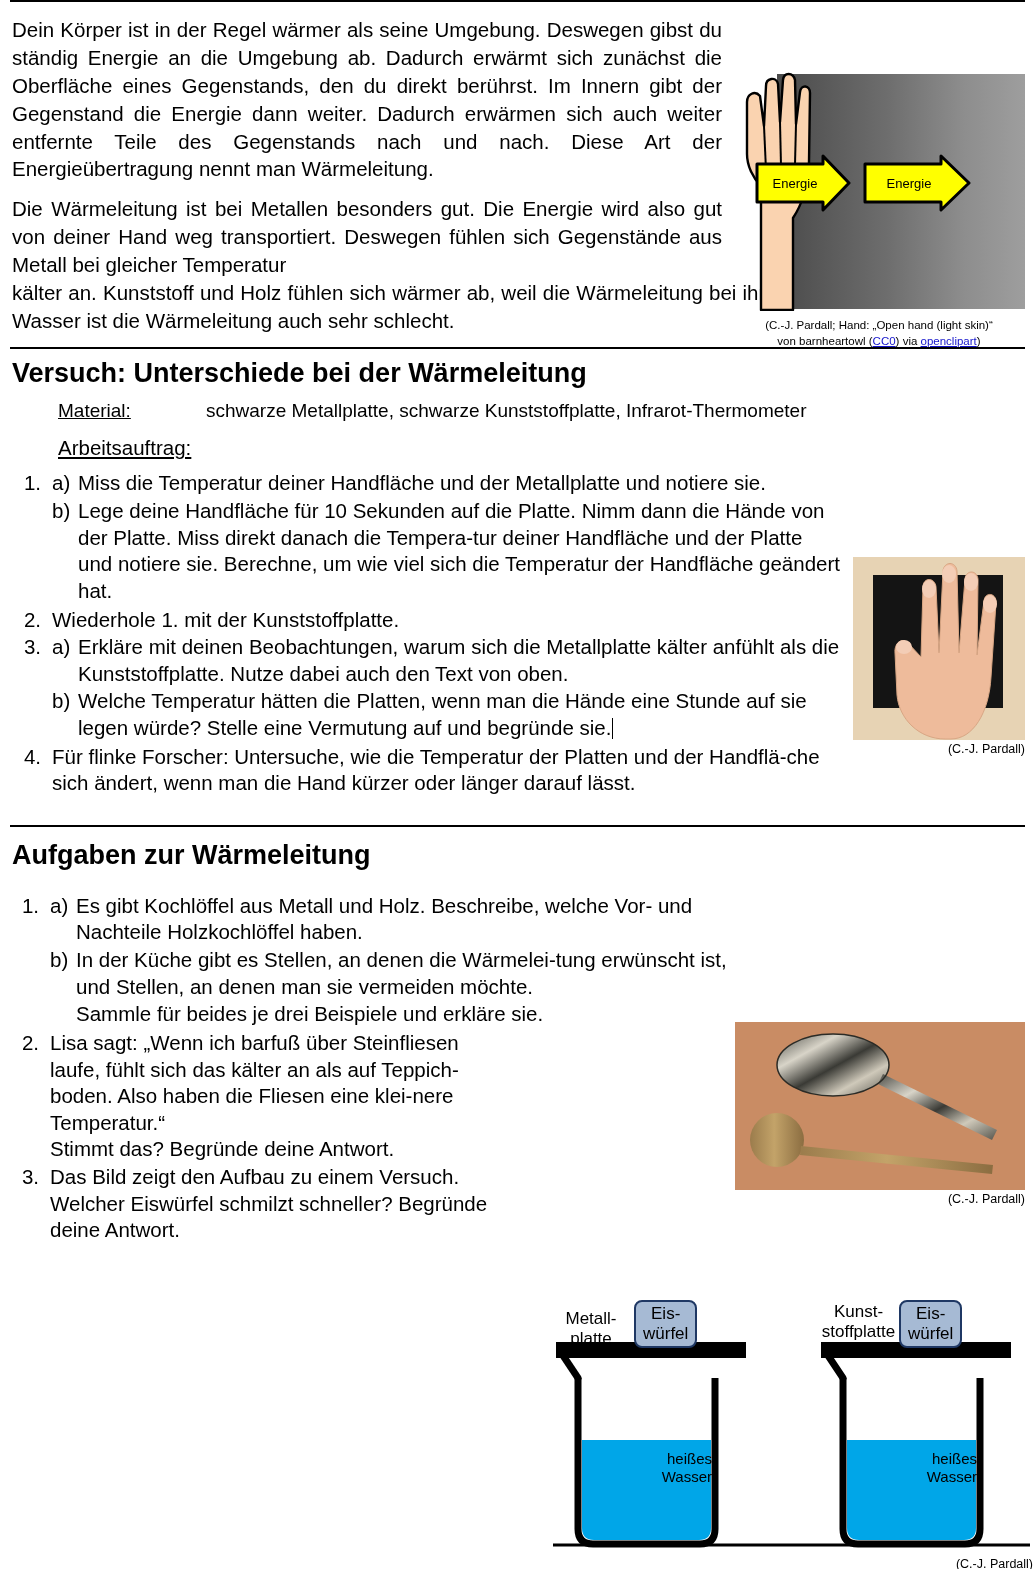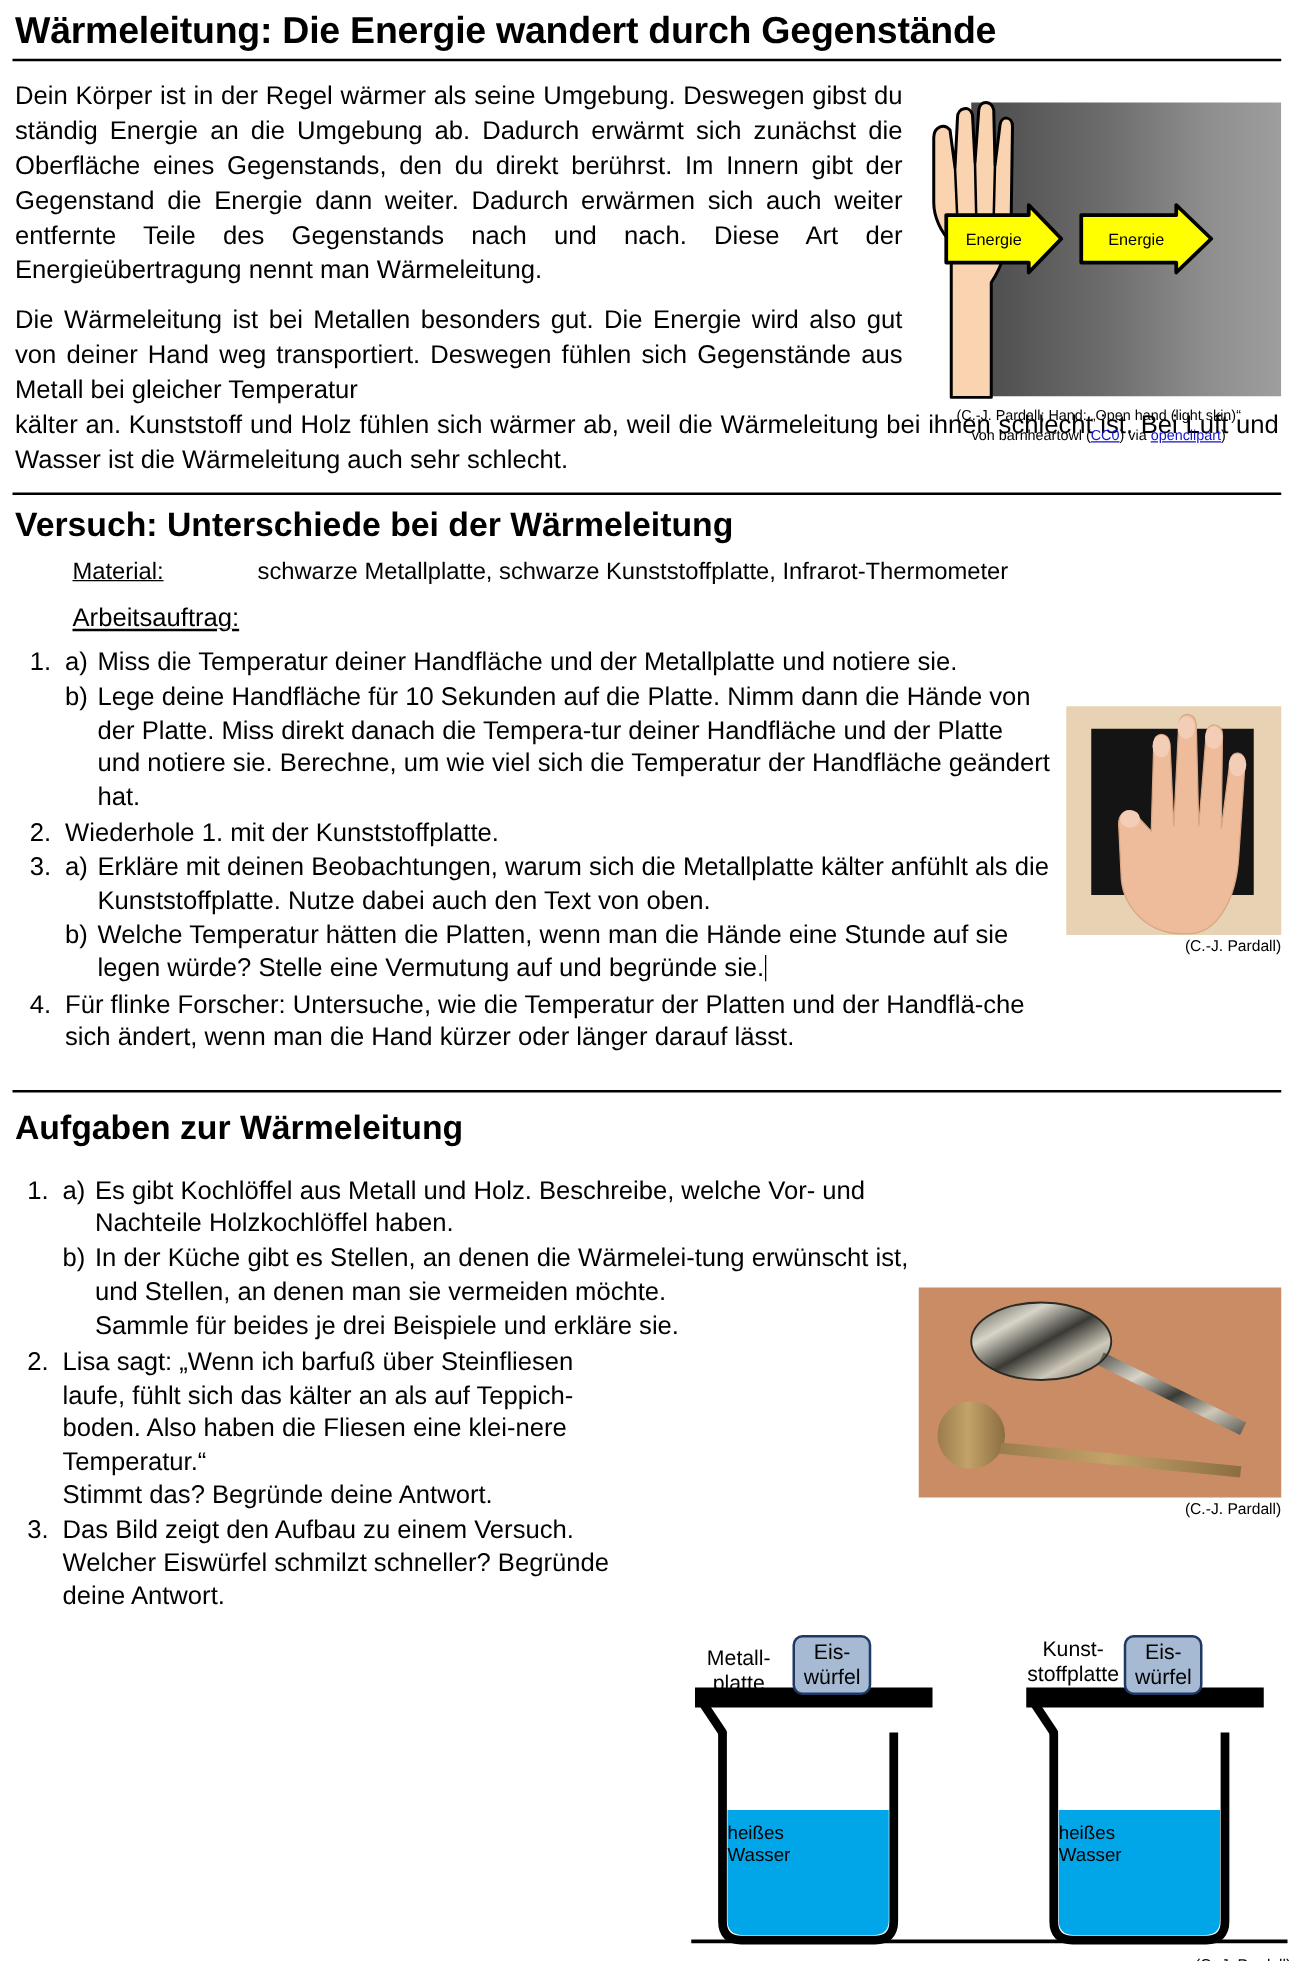--- a/index.html
+++ b/index.html
@@ -202,36 +202,35 @@
     background: #a6bad4;
     border: 2.4px solid #1f3864;
     border-radius: 8px;
     padding: 2px 7px 3px 7px;
     color: #000;
   }
   .wlabel {
     position: absolute;
     font-size: 15px;
     line-height: 1.2;
-    text-align: left;
+    text-align: right;
     color: #000;
   }
   .cap-beaker {
     position: absolute;
     right: 2px;
     bottom: -2px;
     font-size: 12.5px;
   }
 </style>
 </head>
 <body>
 
 <div class="page">
 
-  <h1 class="doc-title">Wärmeleitung: Die Energie wandert durch Gegenstände</h1>
   <hr class="rule">
 
   <div class="illus-top">
     <div class="illus-frame">
       <div class="grad-block"></div>
 
       <svg class="hand-svg" width="80" height="245" viewBox="0 0 80 245">
         <path d="M28 244 L28 120 C20 112 14 100 14 88 L14 36 C14 28 22 24 27 30 L31 60 L33 20 C33 12 43 10 45 18 L47 56 L50 14 C51 6 60 6 62 14 L63 58 L67 26 C68 18 77 19 77 27 L76 96 C76 120 68 140 60 152 L60 244 Z" fill="#fad3b0" stroke="#000000" stroke-width="2.4" stroke-linejoin="round"></path>
         <path d="M31 60 L33 104" fill="none" stroke="#000000" stroke-width="2"></path>
         <path d="M47 56 L48 100" fill="none" stroke="#000000" stroke-width="2"></path>

